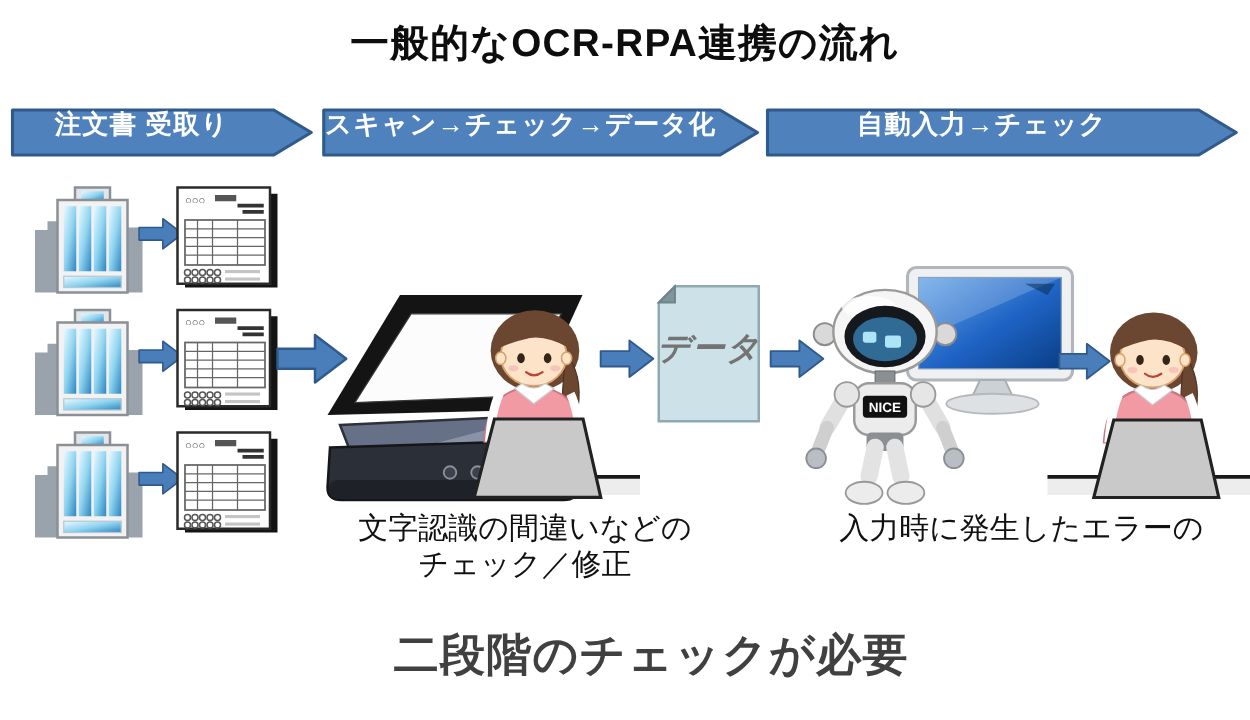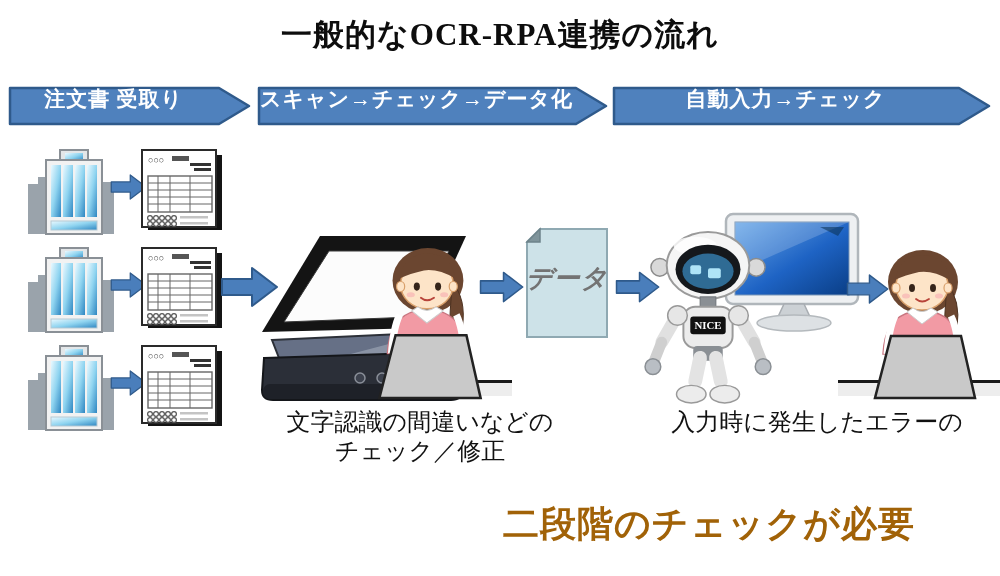--- a/index.html
+++ b/index.html
@@ -1,35 +1,35 @@
 <!DOCTYPE html>
 <html><head>
 <meta charset="utf-8">
 <style>
   html,body{margin:0;padding:0;background:#fff;}
   #canvas{
     position:relative;width:1000px;height:576px;background:#ffffff;
-    font-family:Liberation Serif, serif;overflow:hidden;
+    font-family:Liberation Sans, sans-serif;overflow:hidden;
   }
   .abs{position:absolute;}
   .title{
     left:0;top:14px;width:1000px;text-align:center;
     font-size:31px;font-weight:600;color:#0d0d0d;letter-spacing:1px;
   }
   .banner-label{
     display:flex;align-items:center;justify-content:center;
     color:#ffffff;font-size:21px;font-weight:600;letter-spacing:1px;
     height:24px;
   }
   .caption{
     text-align:center;font-size:24px;line-height:29px;color:#111;font-weight:500;
   }
   .footer{
-    left:315px;top:500px;width:600px;text-align:right;
-    font-size:36px;font-weight:600;color:#a16207;letter-spacing:1px;
+    left:315px;top:500px;width:600px;text-align:left;
+    font-size:36px;font-weight:600;color:#404040;letter-spacing:1px;
   }
   .desk{
     background:#ededed;border-top:3px solid #1a1a1a;height:13px;
   }
   .data-label{
     display:flex;align-items:center;justify-content:center;
     font-size:26px;font-weight:800;font-style:italic;color:#737373;
     letter-spacing:1px;
   }
   svg{display:block;}

